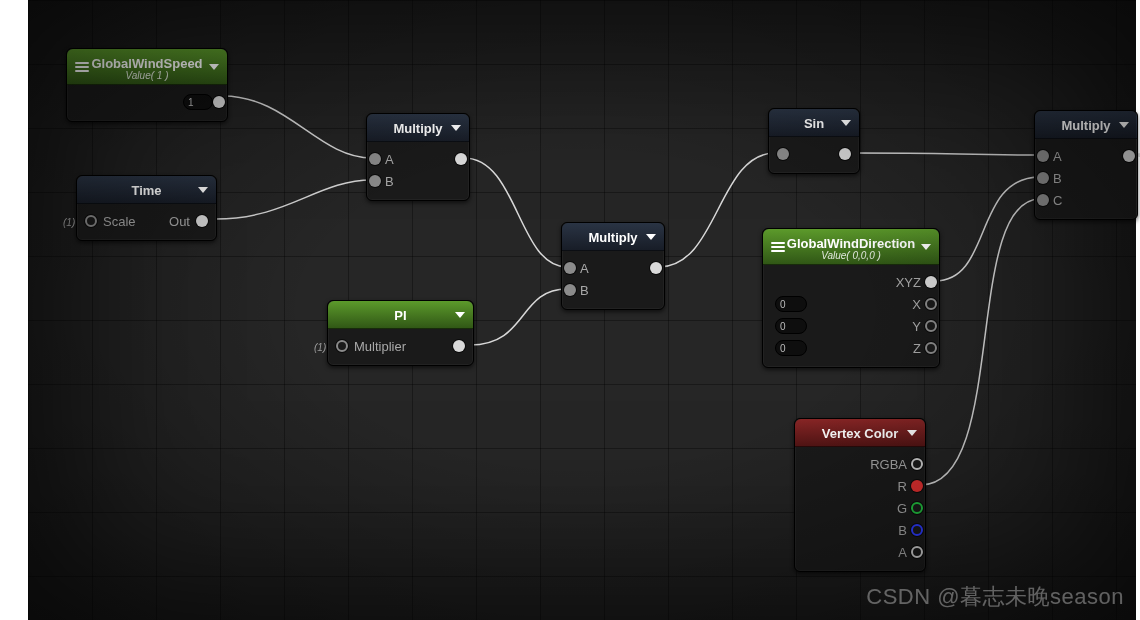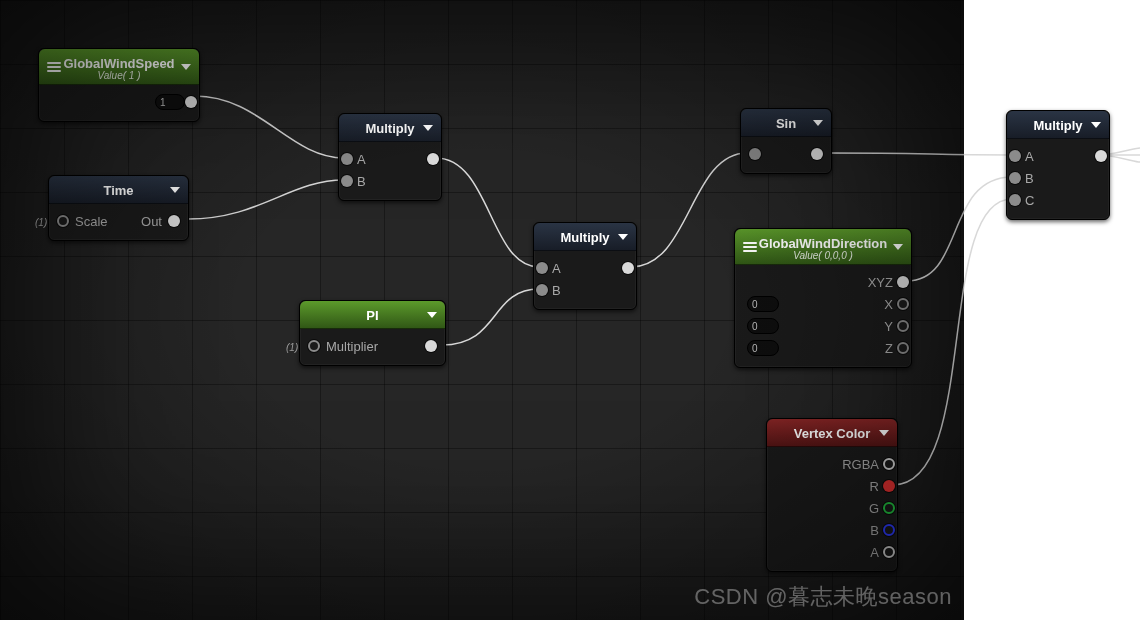--- a/index.html
+++ b/index.html
@@ -1,25 +1,26 @@
 <!DOCTYPE html>
 <html><head>
 <meta charset="utf-8">
 <style>
   * { box-sizing: border-box; margin: 0; padding: 0; }
   html, body { width: 1140px; height: 620px; overflow: hidden; font-family: "Segoe UI", Arial, sans-serif; font-size: 13px; color: #d0d0d0; }
   .canvas {
     position: relative;
-    width: 964px; height: 620px;
+    width: 1108px; height: 620px;
     background-color: #262626;
     background-image:
       linear-gradient(to right, rgba(0,0,0,0.35) 1px, transparent 1px),
       linear-gradient(to bottom, rgba(0,0,0,0.35) 1px, transparent 1px);
     background-size: 64px 64px;
     box-shadow: inset 0 0 150px 40px rgba(0,0,0,0.55);
+    margin-left: 28px;
   }
   .canvas::after{
     content:""; position:absolute; inset:0;
     background: radial-gradient(ellipse at center, rgba(0,0,0,0) 35%, rgba(0,0,0,0.5) 100%);
     pointer-events:none;
   }
   svg.wires { position:absolute; inset:0; width:1140px; height:620px; pointer-events:none; }
   .wire { stroke:#d8d8d8; stroke-width:1.5; fill:none; }
   .node {
     position:absolute;

